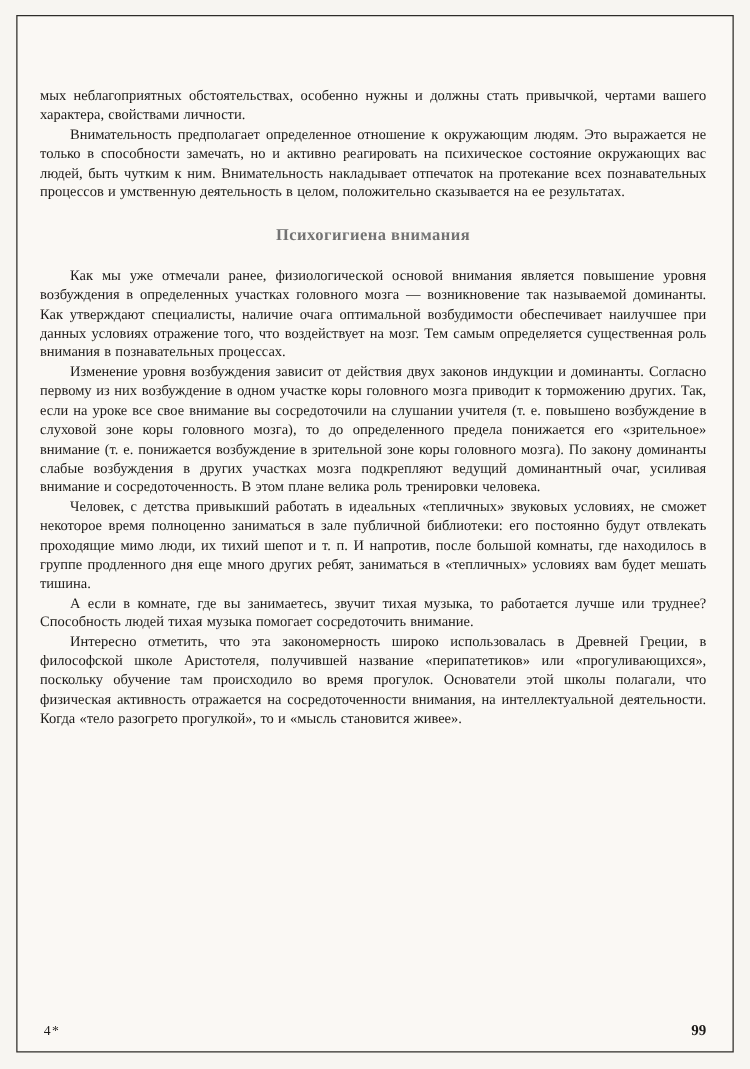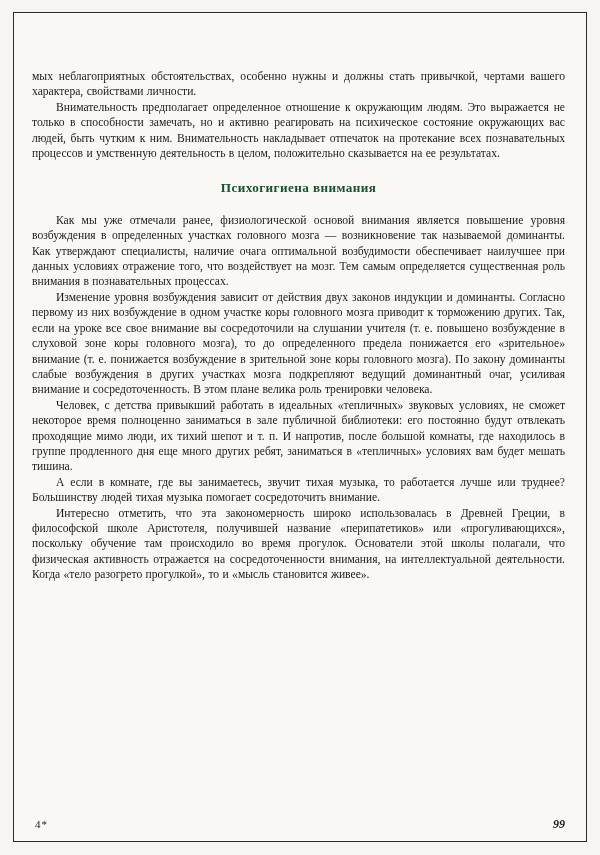--- a/index.html
+++ b/index.html
@@ -39,21 +39,21 @@
   }
   .text-column p.no-indent {
     text-indent: 0;
   }
   .section-heading {
     margin: 19px 0 17px 0;
     text-align: center;
     font-weight: bold;
     font-size: 13.2px;
     letter-spacing: 0.4px;
-    color: #14532d;
+    color: #737373;
     font-family: "Liberation Serif", "DejaVu Serif", serif;
   }
   .page-footer {
     position: absolute;
     left: 21px;
     right: 21px;
     bottom: 9px;
     display: flex;
     justify-content: space-between;
     align-items: baseline;
@@ -61,21 +61,20 @@
     font-size: 11.5px;
     color: #1c1a18;
   }
   .signature-mark {
     font-size: 11px;
     letter-spacing: 1px;
   }
   .page-number {
     font-weight: bold;
     font-size: 12px;
-    font-style: italic;
   }
 </style>
 </head>
 <body>
 
 <div class="page-frame">
 
   <div class="text-column">
 
     <p class="no-indent">мых неблагоприятных обстоятельствах, особенно нужны и должны стать привычкой, чертами вашего характера, свойствами личности.</p>
@@ -84,21 +83,21 @@
 
     <h2 class="section-heading">Психогигиена внимания</h2>
 
 
     <p>Как мы уже отмечали ранее, физиологической основой внимания является повышение уровня возбуждения в определенных участках головного мозга — возникновение так называемой доминанты. Как утверждают специалисты, наличие очага оптимальной возбудимости обеспечивает наилучшее при данных условиях отражение того, что воздействует на мозг. Тем самым определяется существенная роль внимания в познавательных процессах.</p>
 
     <p>Изменение уровня возбуждения зависит от действия двух законов индукции и доминанты. Согласно первому из них возбуждение в одном участке коры головного мозга приводит к торможению других. Так, если на уроке все свое внимание вы сосредоточили на слушании учителя (т. е. повышено возбуждение в слуховой зоне коры головного мозга), то до определенного предела понижается его «зрительное» внимание (т. е. понижается возбуждение в зрительной зоне коры головного мозга). По закону доминанты слабые возбуждения в других участках мозга подкрепляют ведущий доминантный очаг, усиливая внимание и сосредоточенность. В этом плане велика роль тренировки человека.</p>
 
     <p>Человек, с детства привыкший работать в идеальных «тепличных» звуковых условиях, не сможет некоторое время полноценно заниматься в зале публичной библиотеки: его постоянно будут отвлекать проходящие мимо люди, их тихий шепот и т. п. И напротив, после большой комнаты, где находилось в группе продленного дня еще много других ребят, заниматься в «тепличных» условиях вам будет мешать тишина.</p>
 
-    <p>А если в комнате, где вы занимаетесь, звучит тихая музыка, то работается лучше или труднее? Большинству людей тихая музыка помогает сосредоточить внимание.</p>
+    <p>А если в комнате, где вы занимаетесь, звучит тихая музыка, то работается лучше или труднее? Способность людей тихая музыка помогает сосредоточить внимание.</p>
 
     <p>Интересно отметить, что эта закономерность широко использовалась в Древней Греции, в философской школе Аристотеля, получившей название «перипатетиков» или «прогуливающихся», поскольку обучение там происходило во время прогулок. Основатели этой школы полагали, что физическая активность отражается на сосредоточенности внимания, на интеллектуальной деятельности. Когда «тело разогрето прогулкой», то и «мысль становится живее».</p>
 
   </div>
 
   <div class="page-footer">
     <span class="signature-mark">4*</span>
     <span class="page-number">99</span>
   </div>
 

